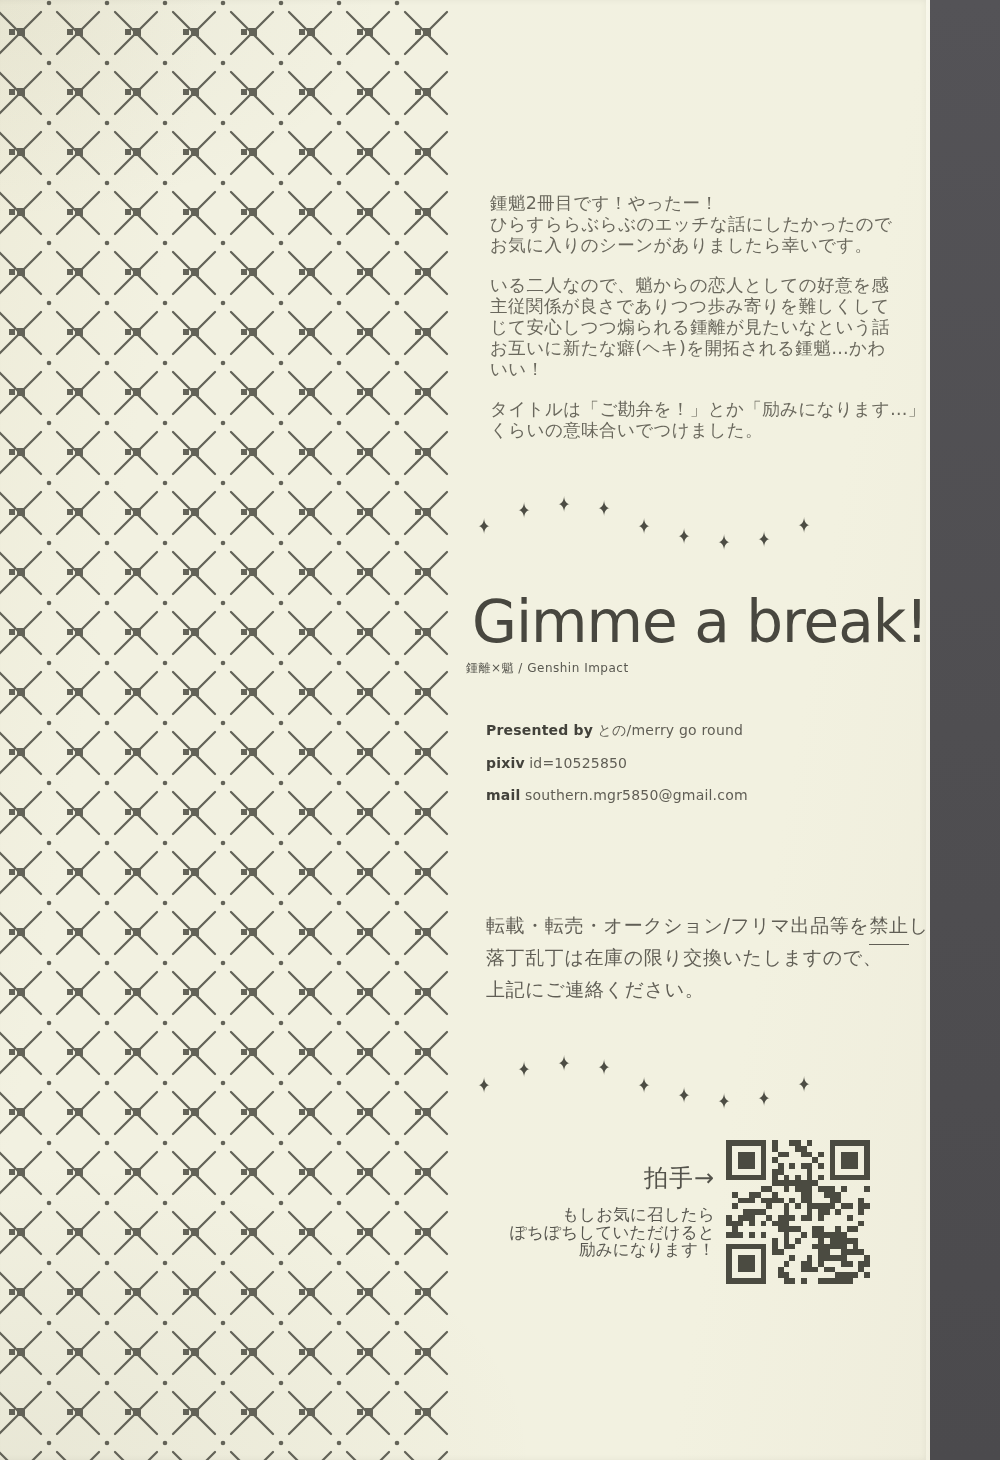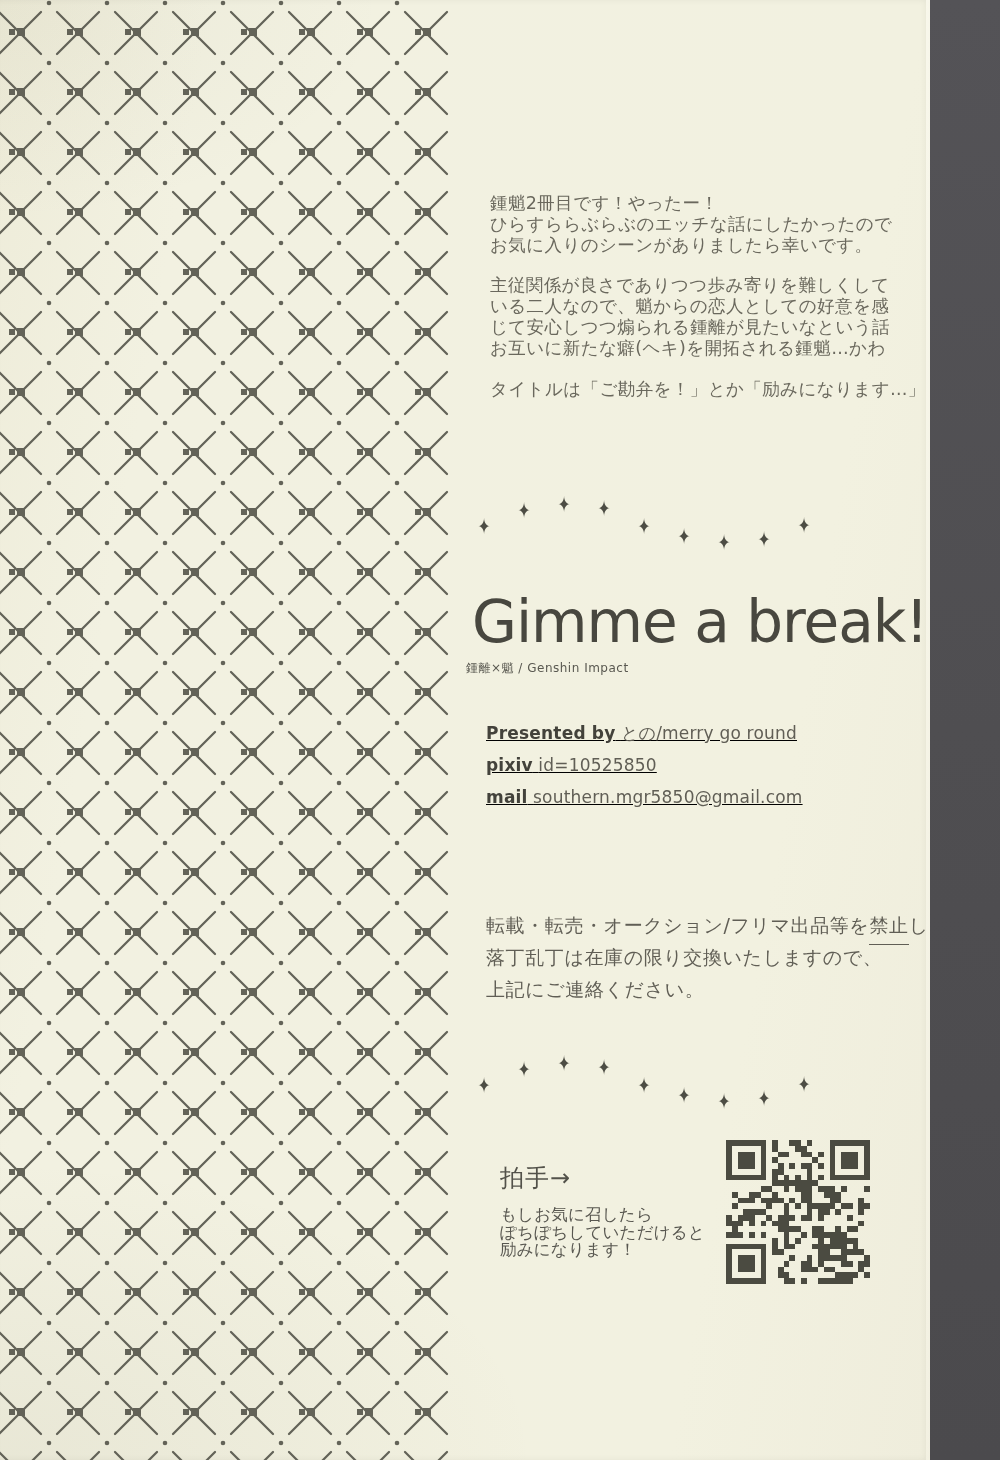--- a/index.html
+++ b/index.html
@@ -43,31 +43,31 @@
 
   .title-main{
     position:absolute;left:472px;top:588px;
     font-size:58px;letter-spacing:-1px;color:#48473f;white-space:nowrap;
   }
   .title-sub{
     position:absolute;left:466px;top:660px;
     font-size:12px;letter-spacing:.5px;color:#595850;white-space:nowrap;
   }
 
-  .colophon{position:absolute;left:486px;top:722px;font-size:17px;text-decoration:underline;}
+  .colophon{position:absolute;left:486px;top:722px;font-size:14px;}
   .colophon .row{height:32.5px;white-space:nowrap;}
   .colophon .lbl{font-weight:bold;color:#43423b;letter-spacing:.2px;}
   .colophon .val{color:#605e55;letter-spacing:.2px;}
 
   .notice{position:absolute;left:486px;top:913px;font-size:19px;
     color:#605e55;letter-spacing:.6px;}
   .notice .line{height:31.8px;white-space:nowrap;}
   .notice .u{border-bottom:1.6px solid #605e55;padding-bottom:8px;}
 
-  .clap{position:absolute;left:500px;top:1162px;width:215px;text-align:left;color:#585750;}
+  .clap{position:absolute;left:500px;top:1162px;width:215px;text-align:right;color:#585750;}
   .clap .head{font-size:24px;letter-spacing:1px;margin-bottom:12px;color:#53524a;}
   .clap .note{font-size:16.5px;line-height:17.5px;letter-spacing:.2px;white-space:nowrap;}
 
   .qr{position:absolute;left:726px;top:1140px;width:144px;height:144px;}
 </style>
 </head>
 <body>
 
 <div class="page">
 
@@ -89,27 +89,29 @@
     <rect x="0" y="0" width="452" height="1460" fill="url(#xpat)"></rect>
   </svg>
 
   <div class="intro">
     <div class="para">
       <div class="line">鍾魈2冊目です！やったー！</div>
       <div class="line">ひらすららぶらぶのエッチな話にしたかったので</div>
       <div class="line">お気に入りのシーンがありましたら幸いです。</div>
     </div>
     <div class="para">
+      <div class="line">いる二人なので、魈からの恋人としての好意を感</div>
       <div class="line">主従関係が良さでありつつ歩み寄りを難しくして</div>
-      <div class="line">いる二人なので、魈からの恋人としての好意を感</div>
       <div class="line">じて安心しつつ煽られる鍾離が見たいなという話</div>
       <div class="line">お互いに新たな癖(ヘキ)を開拓される鍾魈…かわ</div>
+      <div class="line">いい！</div>
     </div>
     <div class="para">
       <div class="line">タイトルは「ご勘弁を！」とか「励みになります…」</div>
+      <div class="line">くらいの意味合いでつけました。</div>
     </div>
   </div>
 
   <div class="sparkles row1">
     <span class="sparkle" style="margin-top:18px">✦</span>
     <span class="sparkle" style="margin-top:5px">✦</span>
     <span class="sparkle" style="margin-top:0px">✦</span>
     <span class="sparkle" style="margin-top:3px">✦</span>
     <span class="sparkle" style="margin-top:18px">✦</span>
     <span class="sparkle" style="margin-top:26px">✦</span>

